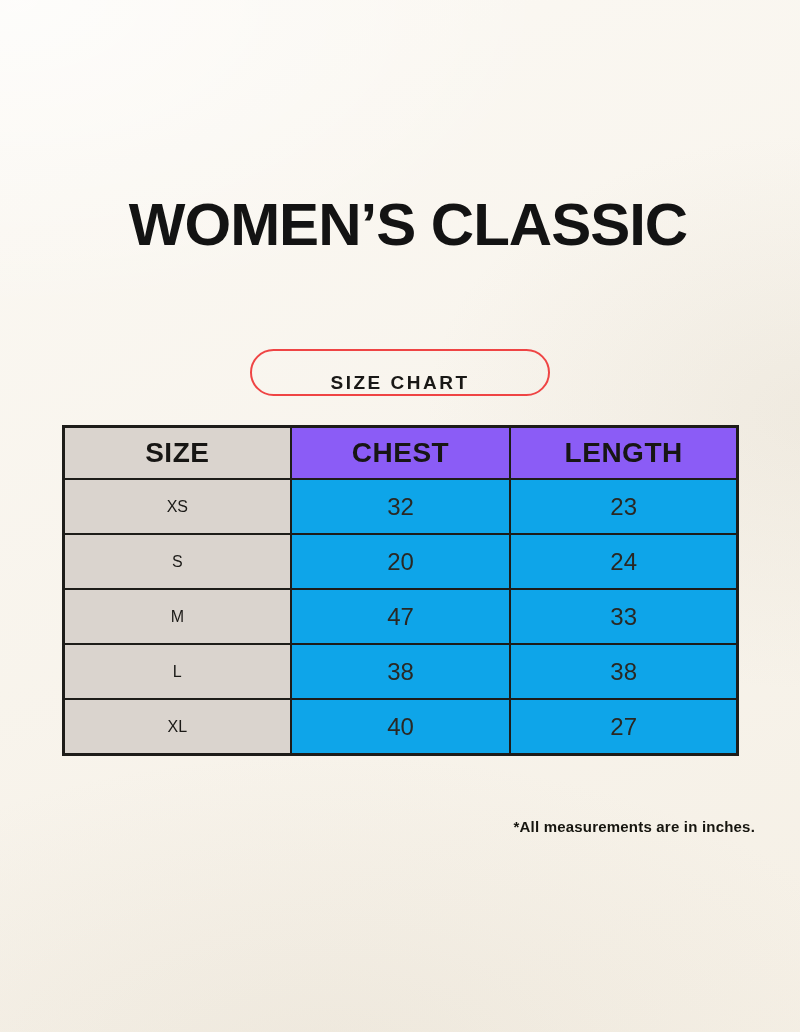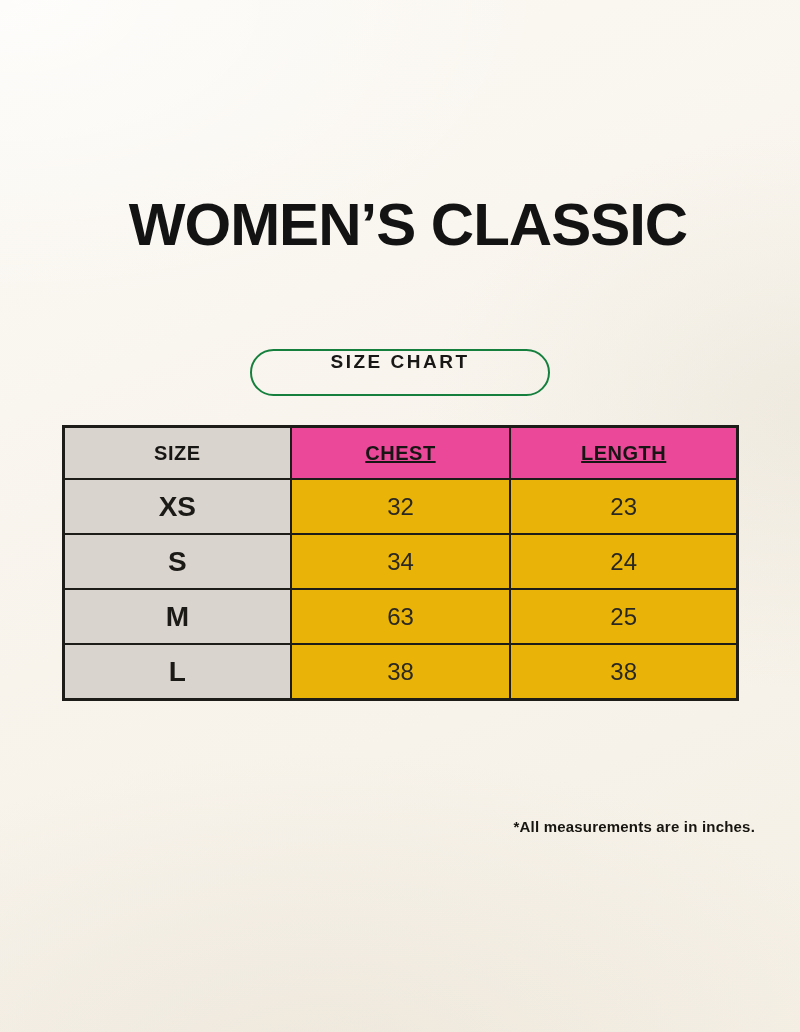--- a/index.html
+++ b/index.html
@@ -37,24 +37,24 @@
     color: #131313;
   }
   .title .line { display: block; }
   .badge {
     position: absolute;
     top: 349px;
     left: 250px;
     width: 300px;
     height: 47px;
     box-sizing: border-box;
-    border: 2px solid #15803d;
+    border: 2px solid #ef4444;
     border-radius: 26px;
     display: flex;
-    align-items: flex-start;
+    align-items: flex-end;
     justify-content: center;
     font-size: 19px;
     font-weight: bold;
     letter-spacing: 2.5px;
     color: #191816;
   }
   .size-table {
     position: absolute;
     top: 425px;
     left: 62px;
@@ -67,36 +67,36 @@
   .size-table col.c2 { width: 32.6%; }
   .size-table col.c3 { width: 33.7%; }
   .size-table th, .size-table td {
     border: 2px solid #1D1C19;
     text-align: center;
     vertical-align: middle;
     padding: 0;
   }
   .size-table th {
     height: 50px;
-    font-size: 20px;
+    font-size: 28px;
     font-weight: bold;
     letter-spacing: 0.5px;
     color: #171614;
   }
   .size-table td { height: 53px; }
   .size-col { background: #DAD4CE; }
-  th.accent { background: #ec4899; text-decoration: underline; }
+  th.accent { background: #8b5cf6; }
   td.size-col {
-    font-weight: bold;
-    font-size: 28px;
+    font-weight: normal;
+    font-size: 16px;
     color: #1B1A17;
     margin-top: 36px;
   }
   td.num {
-    background: #eab308;
+    background: #0ea5e9;
     font-weight: normal;
     font-size: 24px;
     color: #2A2823;
   }
   .footnote {
     position: absolute;
     top: 818px;
     right: 61px;
     font-size: 15px;
     font-weight: bold;
@@ -132,30 +132,35 @@
       </tr>
     </thead>
     <tbody>
       <tr>
         <td class="size-col">XS</td>
         <td class="num">32</td>
         <td class="num">23</td>
       </tr>
       <tr>
         <td class="size-col">S</td>
-        <td class="num">34</td>
+        <td class="num">20</td>
         <td class="num">24</td>
       </tr>
       <tr>
         <td class="size-col">M</td>
-        <td class="num">63</td>
-        <td class="num">25</td>
+        <td class="num">47</td>
+        <td class="num">33</td>
       </tr>
       <tr>
         <td class="size-col">L</td>
         <td class="num">38</td>
         <td class="num">38</td>
+      </tr>
+      <tr>
+        <td class="size-col">XL</td>
+        <td class="num">40</td>
+        <td class="num">27</td>
       </tr>
     </tbody>
   </table>
 
   <div class="footnote">*All measurements are in inches.</div>
 </div>
 
 </body></html>

